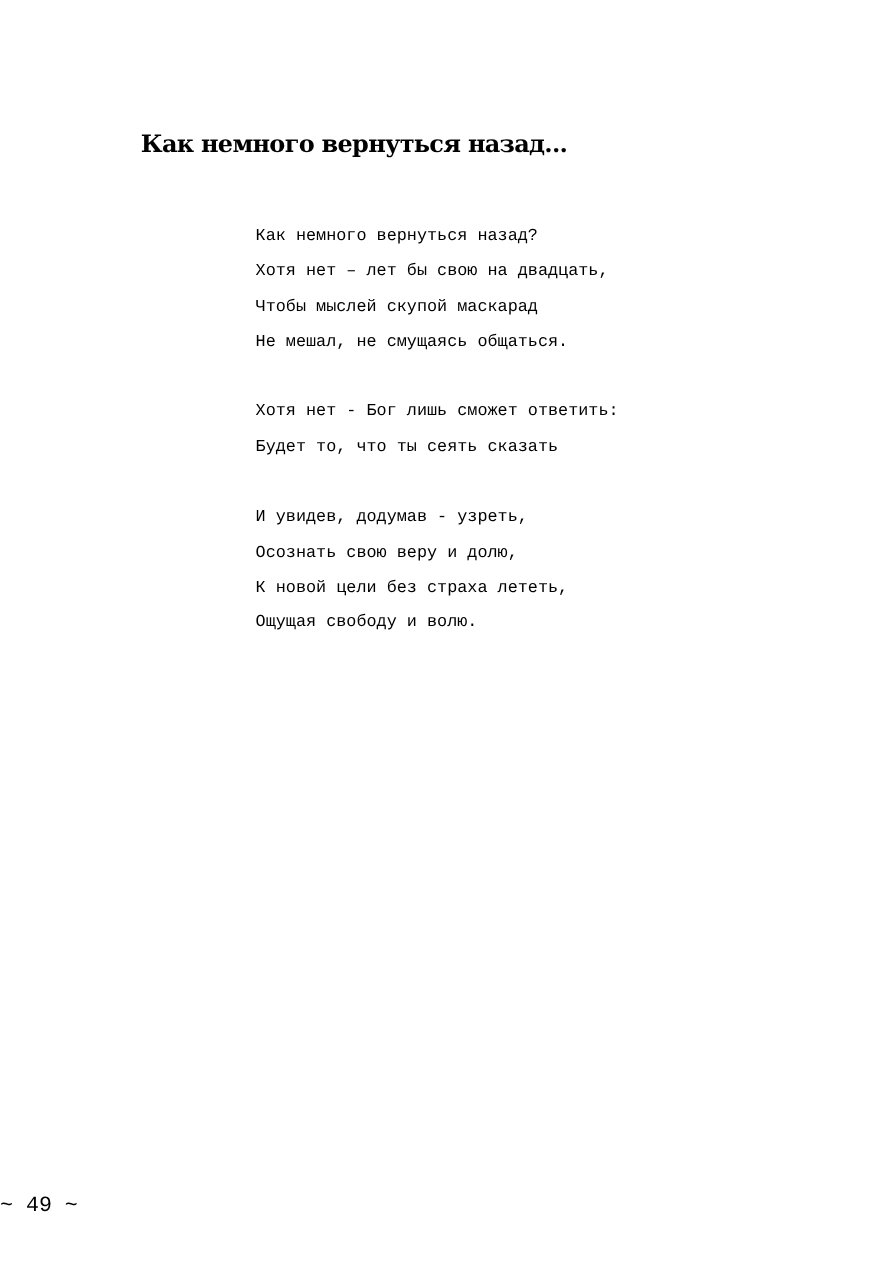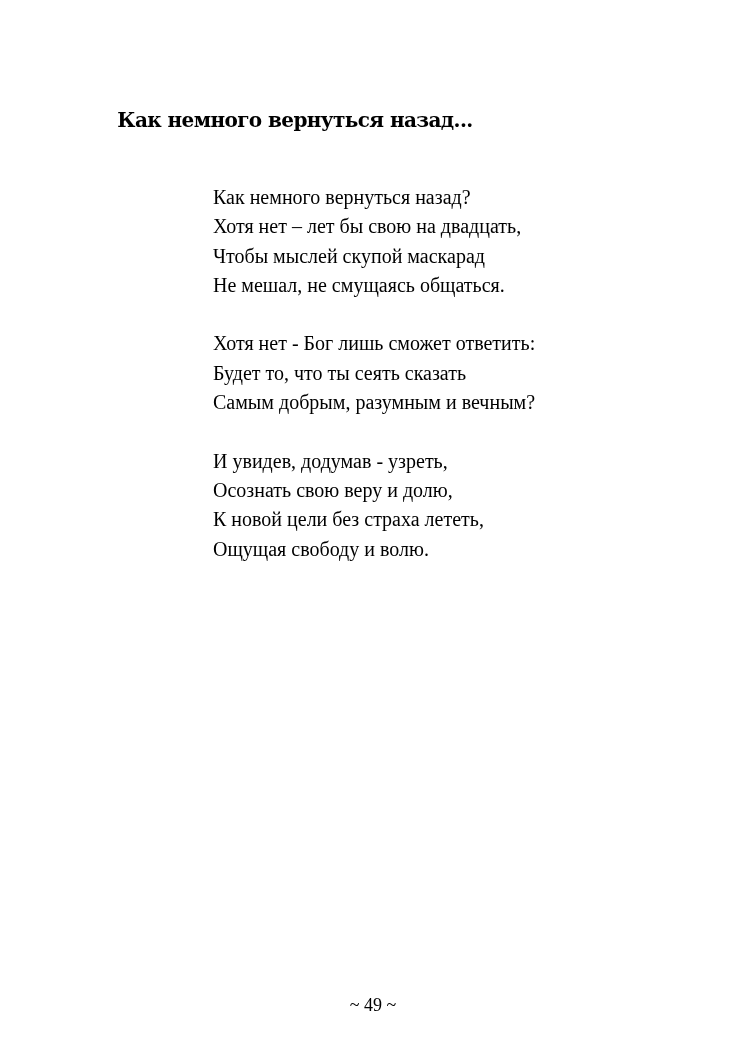--- a/index.html
+++ b/index.html
@@ -23,59 +23,58 @@
       font-family: "DejaVu Serif", "Liberation Serif", serif;
       font-weight: bold;
       font-size: 20px;
       letter-spacing: -0.6px;
       line-height: 32px;
     }
     .poem {
       position: absolute;
       left: 213px;
       top: 183px;
-      font-family: Liberation Serif, serif;
-      font-size: 20px;
+      font-family: Liberation Mono, monospace;
+      font-size: 14px;
       line-height: 29.3px;
     }
     .stanza {
       margin-bottom: 29.3px;
     }
     .line {
       white-space: nowrap;
       display: block;
     }
     .page-number {
       position: absolute;
       left: 0;
       width: 746px;
       top: 993px;
-      text-align: center;
-      font-family: Liberation Serif, serif;
+      text-align: left;
+      font-family: Liberation Mono, monospace;
       font-size: 18px;
       line-height: 24px;
     }
   </style>
 </head>
 <body>
 
 <div>
   <div class="title">Как немного вернуться назад...</div>
 
   <div class="poem">
     <div class="stanza">
       <span class="line">Как немного вернуться назад?</span>
       <span class="line">Хотя нет – лет бы свою на двадцать,</span>
       <span class="line">Чтобы мыслей скупой маскарад</span>
       <span class="line">Не мешал, не смущаясь общаться.</span>
     </div>
     <div class="stanza">
       <span class="line">Хотя нет - Бог лишь сможет ответить:</span>
       <span class="line">Будет то, что ты сеять сказать</span>
-      <span class="line">Самым добрым, разумным и вечным?</span>
     </div>
     <div class="stanza">
       <span class="line">И увидев, додумав - узреть,</span>
       <span class="line">Осознать свою веру и долю,</span>
       <span class="line">К новой цели без страха лететь,</span>
       <span class="line">Ощущая свободу и волю.</span>
     </div>
   </div>
 
   <div class="page-number">~ 49 ~</div>

